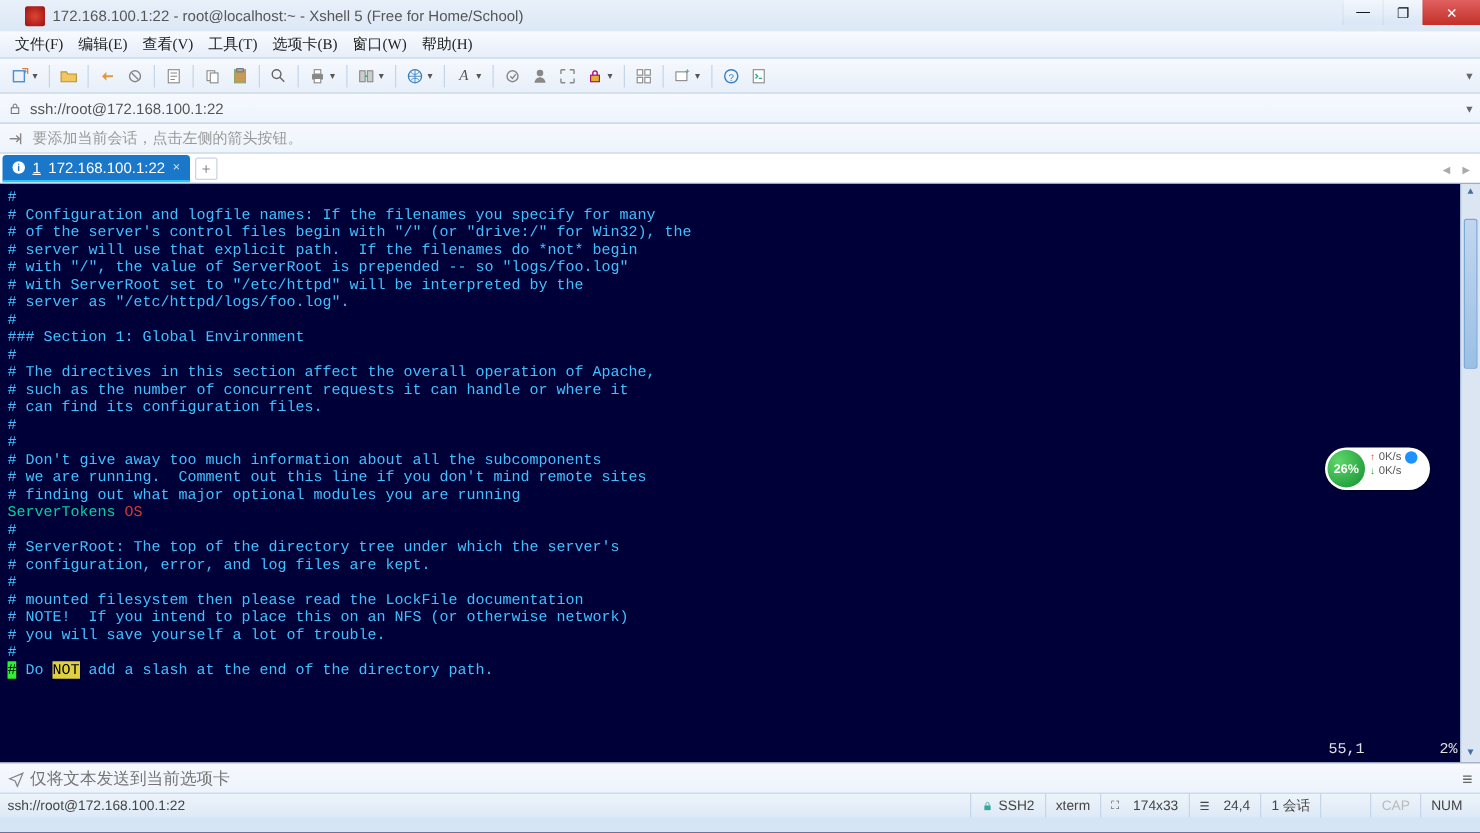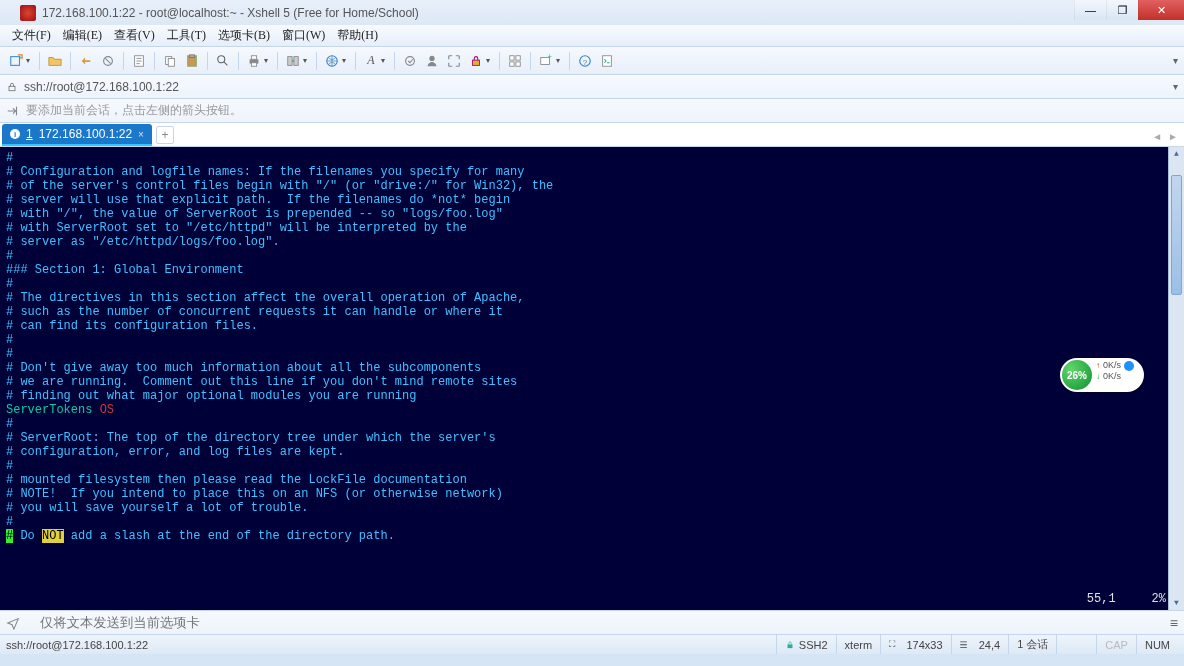--- a/index.html
+++ b/index.html
@@ -52,33 +52,33 @@
 .terminal-scroll .arrow-up { top: 0; }
 .terminal-scroll .arrow-down { bottom: 0; }
 
 .term-line { white-space: pre; color: #40c0ff; }
 .term-line .kw { color: #00cfa0; }
 .term-line .val { color: #d03838; }
 .term-cursor-line .caret { background: #30f030; color: #000; }
 .term-cursor-line .hi { background: #e0d040; color: #000; }
 .vim-status { position: absolute; bottom: 4px; left: 6px; right: 18px; color: #e0e0e0; display: flex; }
 .vim-status .spacer { flex: 1; }
-.vim-status .pos { margin-right: 36px; }
+.vim-status .pos { margin-right: 60px; }
 
 
 .net-widget { position: absolute; right: 40px; top: 358px; width: 84px; height: 34px; background: #fff; border-radius: 17px; box-shadow: 0 1px 3px rgba(0,0,0,.3); display: flex; align-items: flex-start; padding: 2px; font-size: 9px; }
 .net-widget .ball { width: 30px; height: 30px; border-radius: 50%; background: radial-gradient(circle at 30% 30%, #5fd66a, #119030); color: #fff; display: flex; align-items: center; justify-content: center; font-weight: bold; font-size: 10px; }
 .net-widget .stats { flex: 1; display: flex; flex-direction: column; padding-left: 4px; line-height: 11px; color: #555; }
 .net-widget .row { display: flex; align-items: center; gap: 3px; }
 .net-widget .ar-up { color: #d33; font-size: 8px; }
 .net-widget .ar-dn { color: #2a2; font-size: 8px; }
 .net-widget .dot-b { width: 10px; height: 10px; border-radius: 50%; background: #1e90ff; }
 
 
-.send-bar { height: 24px; background: linear-gradient(#f6f9fe,#eef4fc); display: flex; align-items: center; padding: 0 6px; gap: 20px; border-top: 1px solid #c5d5ea; position: relative; }
+.send-bar { height: 24px; background: linear-gradient(#f6f9fe,#eef4fc); display: flex; align-items: center; padding: 0 6px; gap: 4px; border-top: 1px solid #c5d5ea; position: relative; }
 .send-bar .send-icon { width: 14px; height: 14px; color: #888; }
 .send-bar .send-text { color: #999; flex: 1; }
 .send-bar .menu-icon { color: #666; font-size: 14px; }
 
 
 .status-bar { height: 20px; background: linear-gradient(#eef4fb,#dde9f6); display: flex; align-items: center; font-size: 11px; color: #444; padding: 0 6px; border-top: 1px solid #c5d5ea; }
 .status-bar .sec { padding: 0 8px; border-left: 1px solid #c5d5ea; height: 100%; display: flex; align-items: center; gap: 4px; }
 .status-bar .sec:first-child { border-left: none; padding-left: 0; flex: 1; }
 .status-bar .lock-sm { width: 10px; height: 10px; color: #46864; }
 </style>

